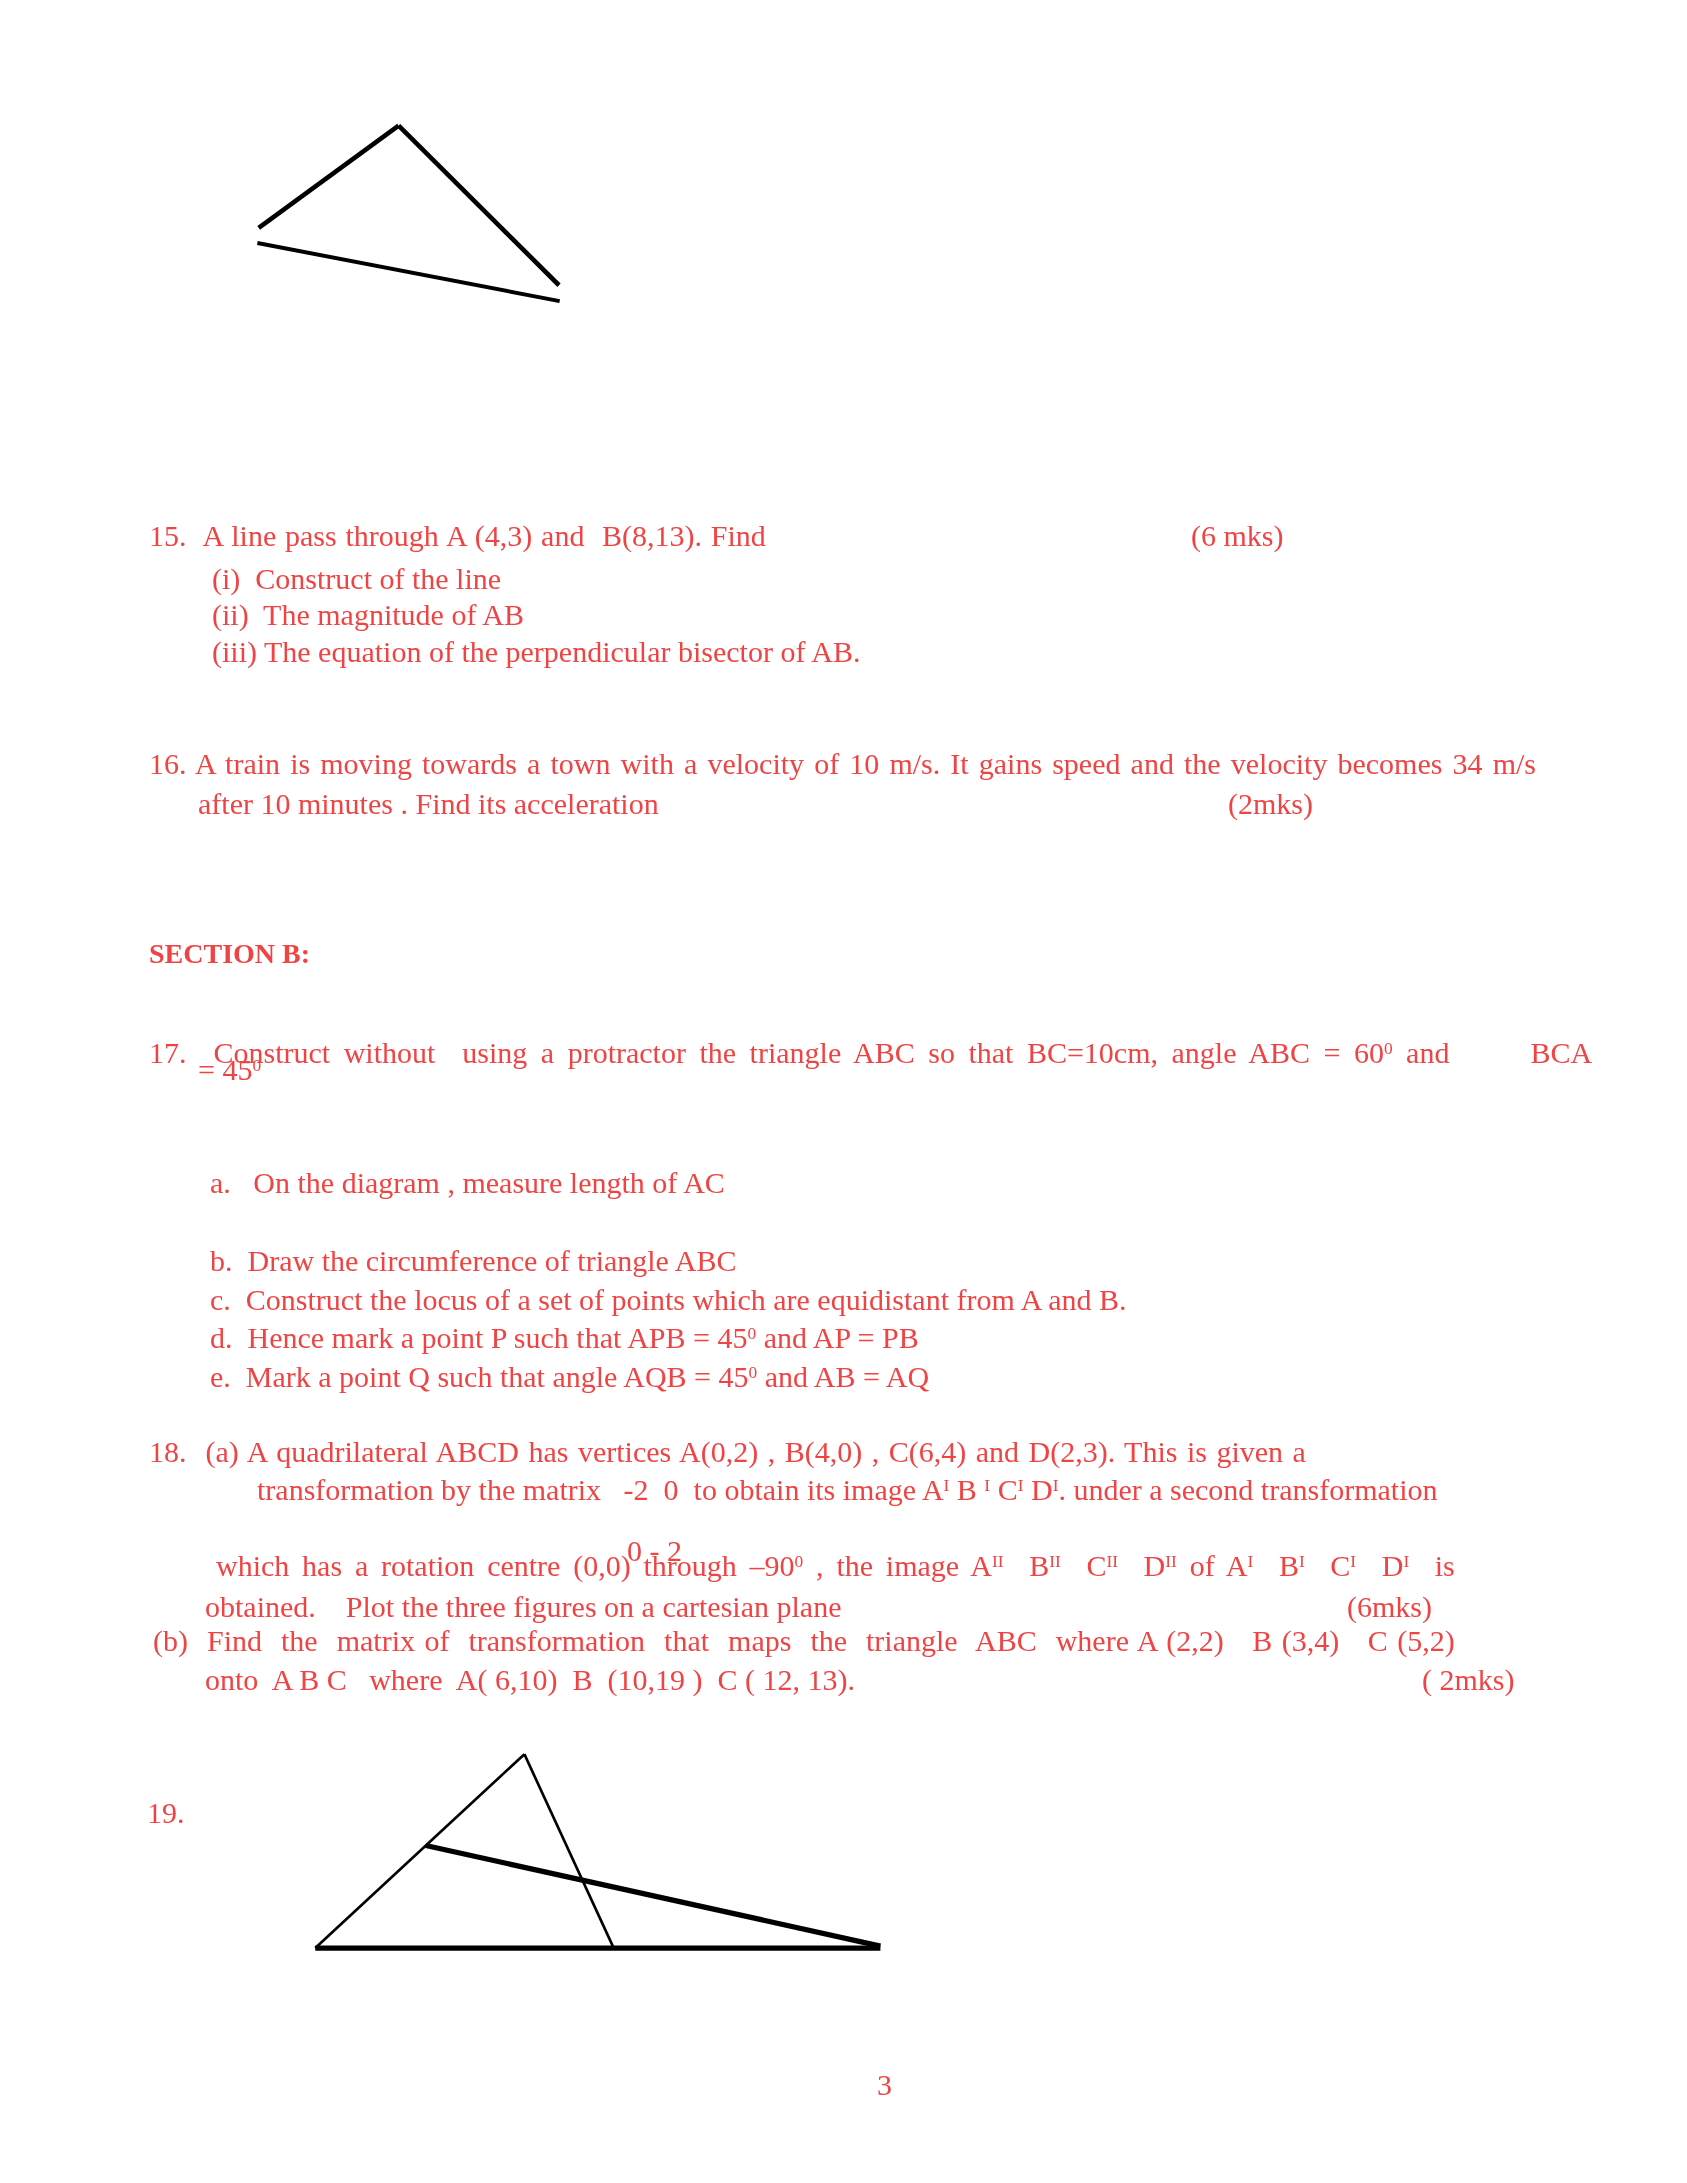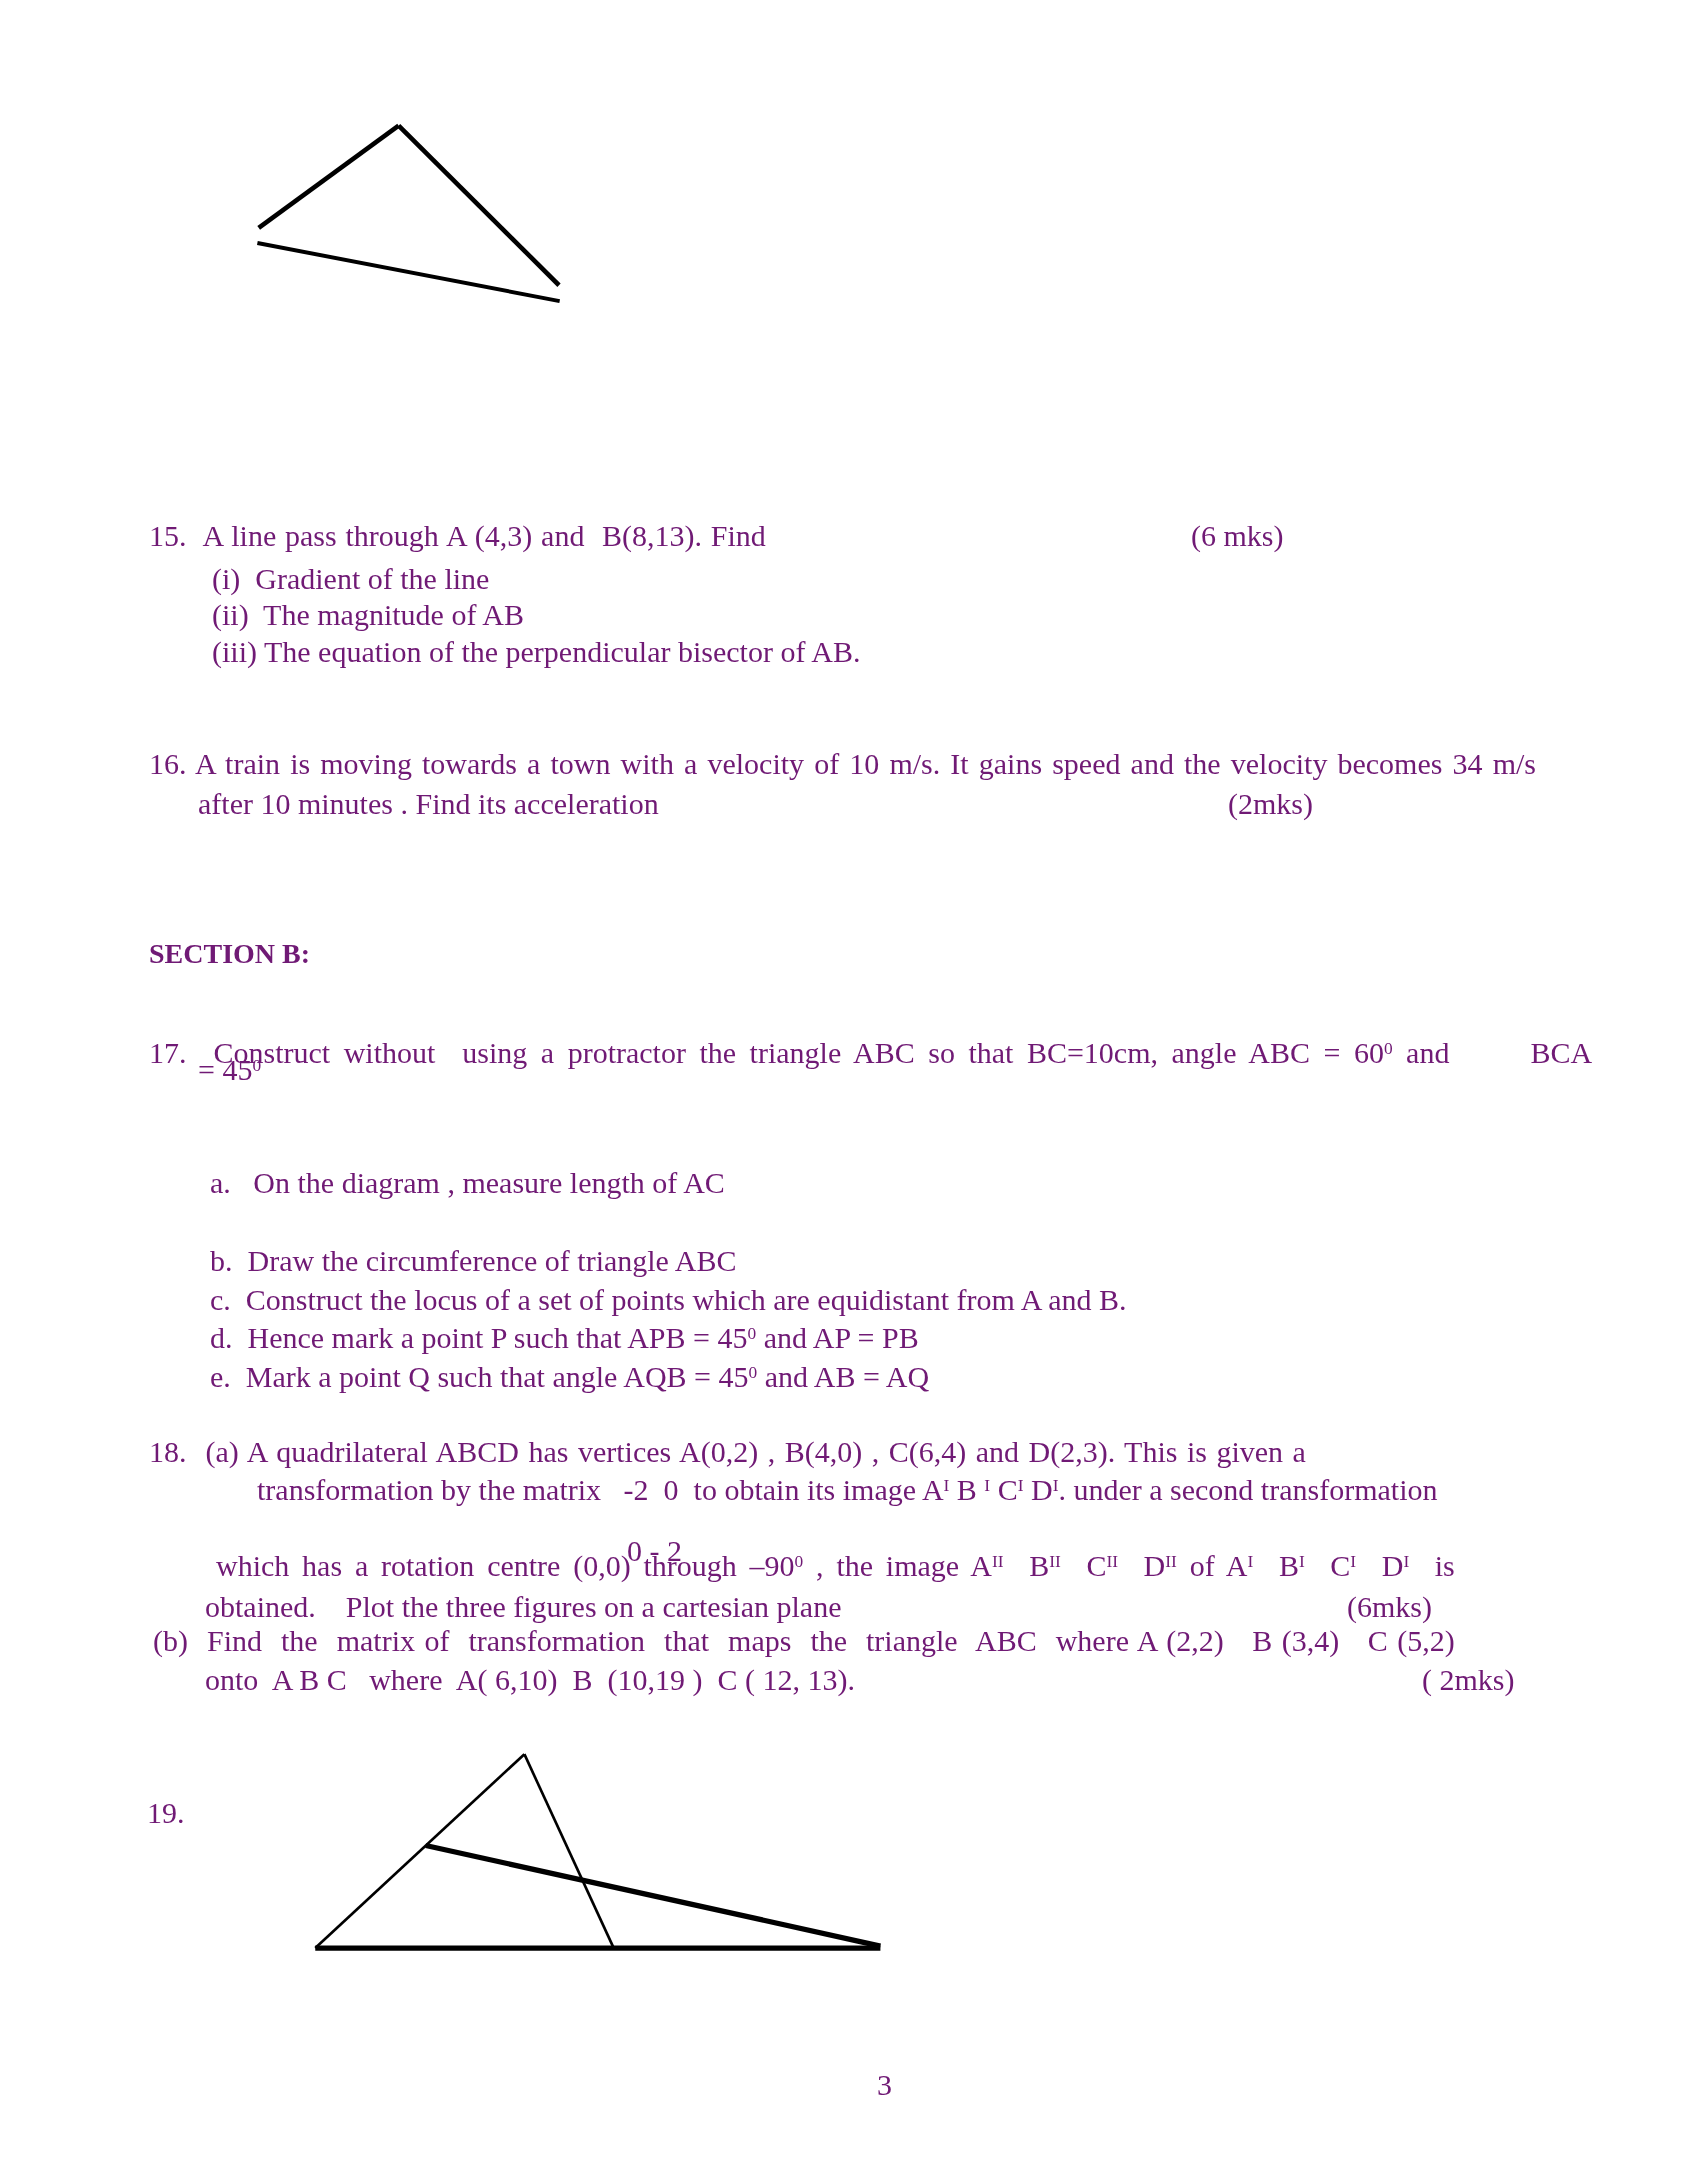--- a/index.html
+++ b/index.html
@@ -14,21 +14,21 @@
     background: #ffffff;
     font-family: "Liberation Serif", "DejaVu Serif", serif;
     color: #000000;
     overflow: hidden;
   }
   .line {
     position: absolute;
     font-size: 30px;
     line-height: 38px;
     white-space: pre;
-    color: #701a75;
+    color: #ef4444;
   }
   .line sup {
     font-size: 0.58em;
     line-height: 0;
     position: relative;
     top: -0.52em;
     vertical-align: baseline;
   }
   .heading {
     font-weight: bold;
@@ -49,21 +49,21 @@
   <div class="figure" style="left:245px; top:111px;">
       <svg width="331" height="198" viewBox="0 0 500 300">
         <line x1="232" y1="22" x2="20" y2="177" stroke="#000000" stroke-width="7" stroke-linecap="butt"></line>
         <line x1="232" y1="22" x2="475" y2="264" stroke="#000000" stroke-width="7" stroke-linecap="butt"></line>
         <line x1="18" y1="200" x2="476" y2="288" stroke="#000000" stroke-width="6" stroke-linecap="butt"></line>
       </svg>
     </div>
 
   <div class="line" style="left:149px; top:517px; word-spacing:1.3px;">15.  A line pass through A (4,3) and  B(8,13). Find</div>
   <div class="line" style="left:1191px; top:517px;">(6 mks)</div>
-  <div class="line" style="left:212px; top:560px;">(i)  Gradient of the line</div>
+  <div class="line" style="left:212px; top:560px;">(i)  Construct of the line</div>
   <div class="line" style="left:212px; top:596px;">(ii)  The magnitude of AB</div>
   <div class="line" style="left:212px; top:633px;">(iii) The equation of the perpendicular bisector of AB.</div>
 
   <div class="line" style="left:149px; top:745px; word-spacing:2.6px;">16. A train is moving towards a town with a velocity of 10 m/s. It gains speed and the velocity becomes 34 m/s</div>
   <div class="line" style="left:198px; top:785px;">after 10 minutes . Find its acceleration</div>
   <div class="line" style="left:1228px; top:785px;">(2mks)</div>
 
   <div class="line heading" style="left:149px; top:935px;">SECTION B:</div>
 
   <div class="line" style="left:149px; top:1011px; word-spacing:6px;margin-top:23px;">17.  Construct without  using a protractor the triangle ABC so that BC=10cm, angle ABC = 60<sup>0</sup> and      BCA</div>

